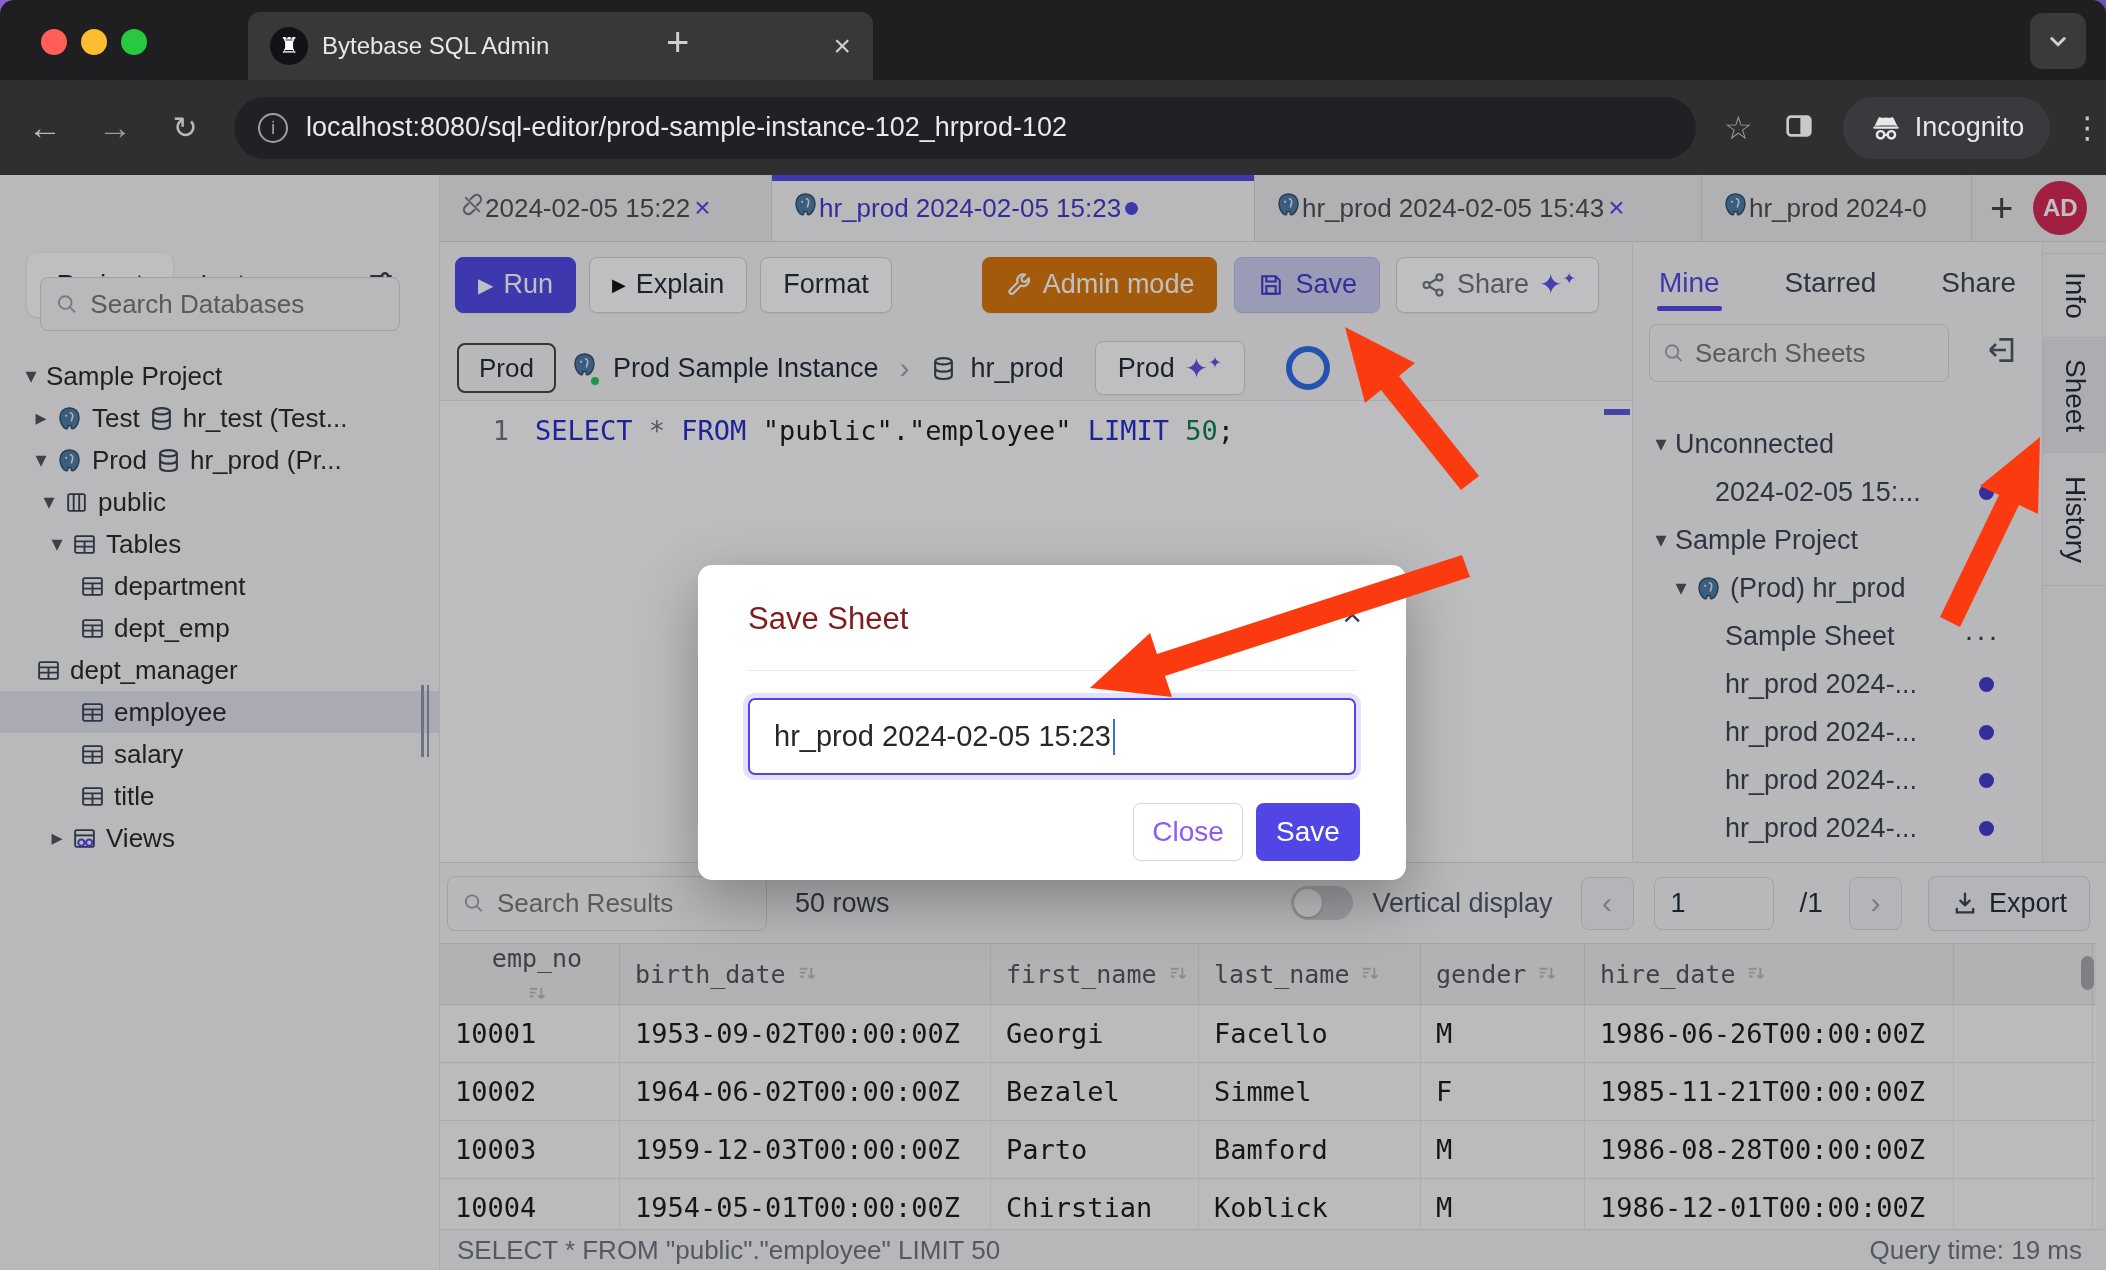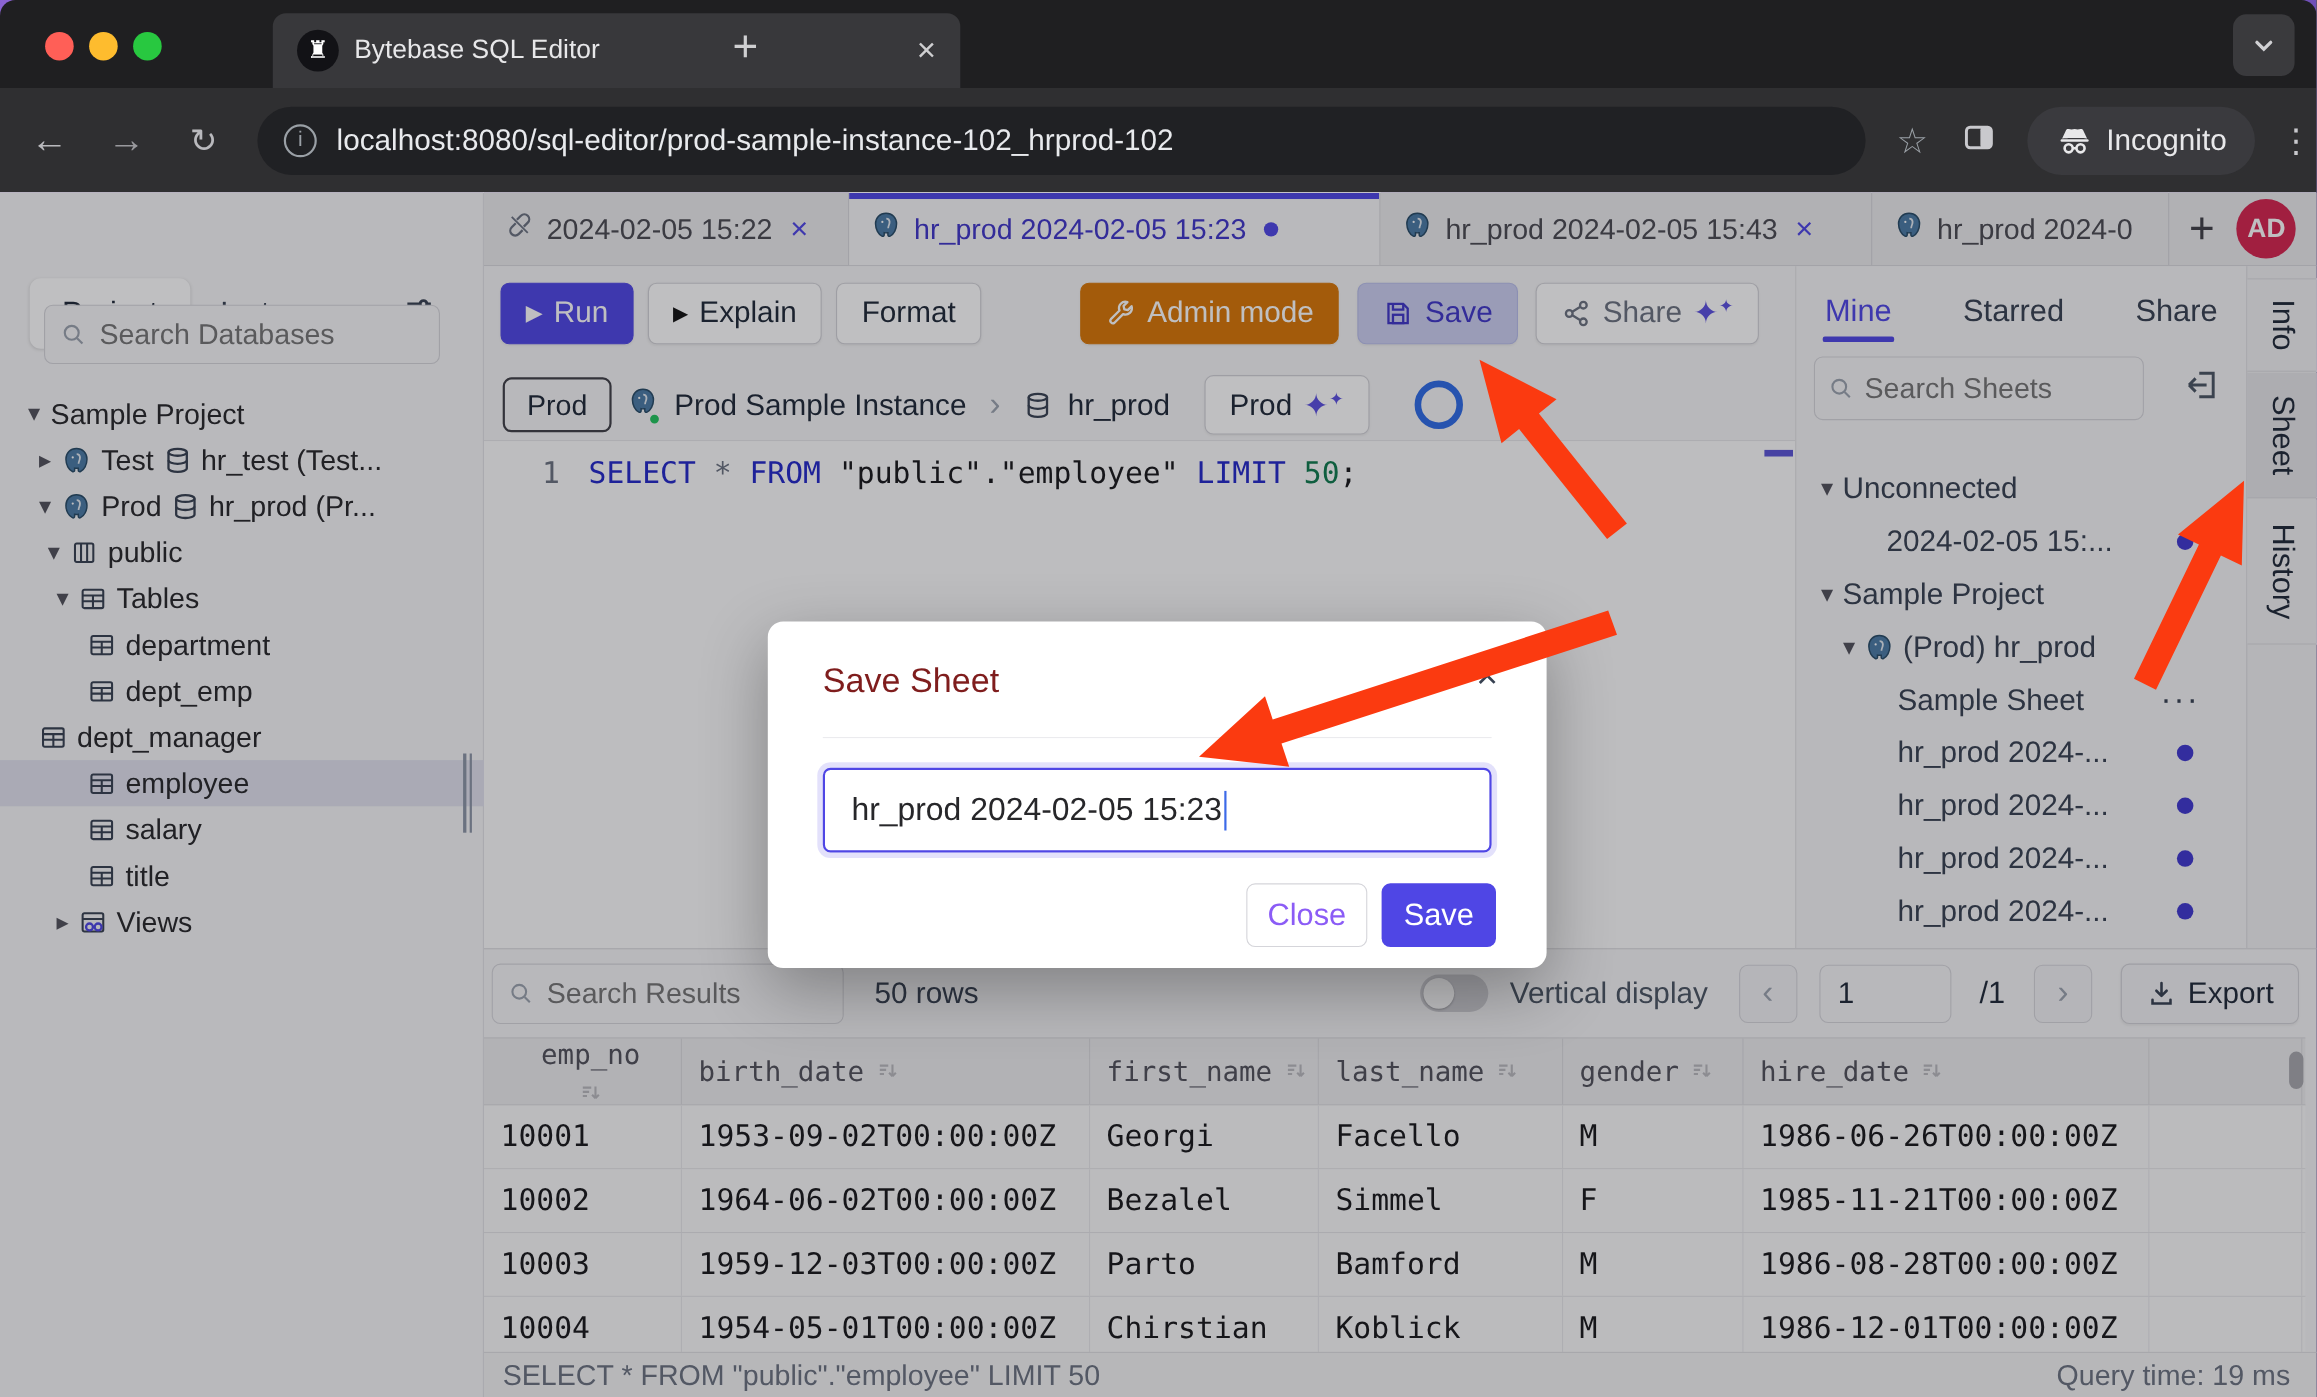--- a/index.html
+++ b/index.html
@@ -41,21 +41,21 @@
   .db-search input,.s-search input,.r-search input{border:none;outline:none;background:transparent;font-size:26px;color:#374151;width:100%;font-family:"Liberation Sans",sans-serif;}
   .tree{position:absolute;left:0;top:180px;width:440px;}
   .trow{height:42px;display:flex;align-items:center;font-size:26px;color:#27272a;white-space:nowrap;overflow:hidden;}
   .trow .caret{width:30px;text-align:center;color:#52525b;font-size:22px;flex:0 0 auto;}
   .trow .ic{margin-right:9px;flex:0 0 auto;display:flex;}
   .trow.selected{background:#e2e3ef;}
   .resize-handle{position:absolute;left:421px;top:510px;height:72px;width:10px;z-index:45;display:flex;gap:3px;}
   .resize-handle i{width:2.5px;background:#6b7280;}
   
   .etabs{position:absolute;left:440px;top:0;width:1666px;height:67px;background:#ececee;border-bottom:1px solid #d8d8db;display:flex;align-items:stretch;}
-  .etab{display:flex;align-items:center;gap:12px;padding:0 20px;border-right:1px solid #d8d8db;font-size:26px;color:#4b4b52;white-space:nowrap;overflow:hidden;}
+  .etab{display:flex;align-items:center;padding:0 20px;border-right:1px solid #d8d8db;font-size:26px;color:#4b4b52;white-space:nowrap;overflow:hidden;}
   .etab.active{background:#f7f7f8;box-shadow:inset 0 6px 0 #4f46e5;color:#4036c8;}
   .etab .x{color:#4f46e5;font-size:28px;margin-left:4px;}
   .etab .dot{width:13px;height:13px;border-radius:50%;background:#4f46e5;margin-left:4px;flex:0 0 auto;}
   .etabs .plus{display:flex;align-items:center;padding:0 18px;font-size:40px;color:#3f3f46;}
   .avatar{align-self:center;margin-left:2px;width:54px;height:54px;border-radius:50%;background:#d6244f;color:#ffffff;
     display:flex;align-items:center;justify-content:center;font-size:24px;font-weight:bold;flex:0 0 auto;}
   .editor-col{position:absolute;left:440px;top:67px;width:1192px;height:620px;background:#f6f6f7;}
   .ebar{position:absolute;left:0;top:13px;width:100%;height:59px;display:flex;align-items:center;padding-left:15px;gap:13px;}
   .btn{height:56px;border:1px solid #d2d2d7;background:#fff;border-radius:8px;display:flex;align-items:center;gap:10px;
     padding:0 22px;font-size:27px;color:#1f2937;box-shadow:0 1px 2px rgba(0,0,0,.05);}
@@ -138,21 +138,21 @@
 <body>
 
 <div class="screen">
 
   <div class="titlebar">
     <div class="tl red"></div>
     <div class="tl yellow"></div>
     <div class="tl green"></div>
     <div class="btab">
       <span class="favicon">♜</span>
-      <span>Bytebase SQL Editor</span>
+      <span>Bytebase SQL Admin</span>
       <span class="close">×</span>
     </div>
     <div class="newtab">+</div>
     <div class="winchev">
       <svg width="30" height="30" viewBox="0 0 24 24">
           <path d="M7 10l5 5 5-5" stroke="#d0d0d3" stroke-width="2.4" fill="none" stroke-linecap="round"></path>
         </svg>
     </div>
   </div>
 

